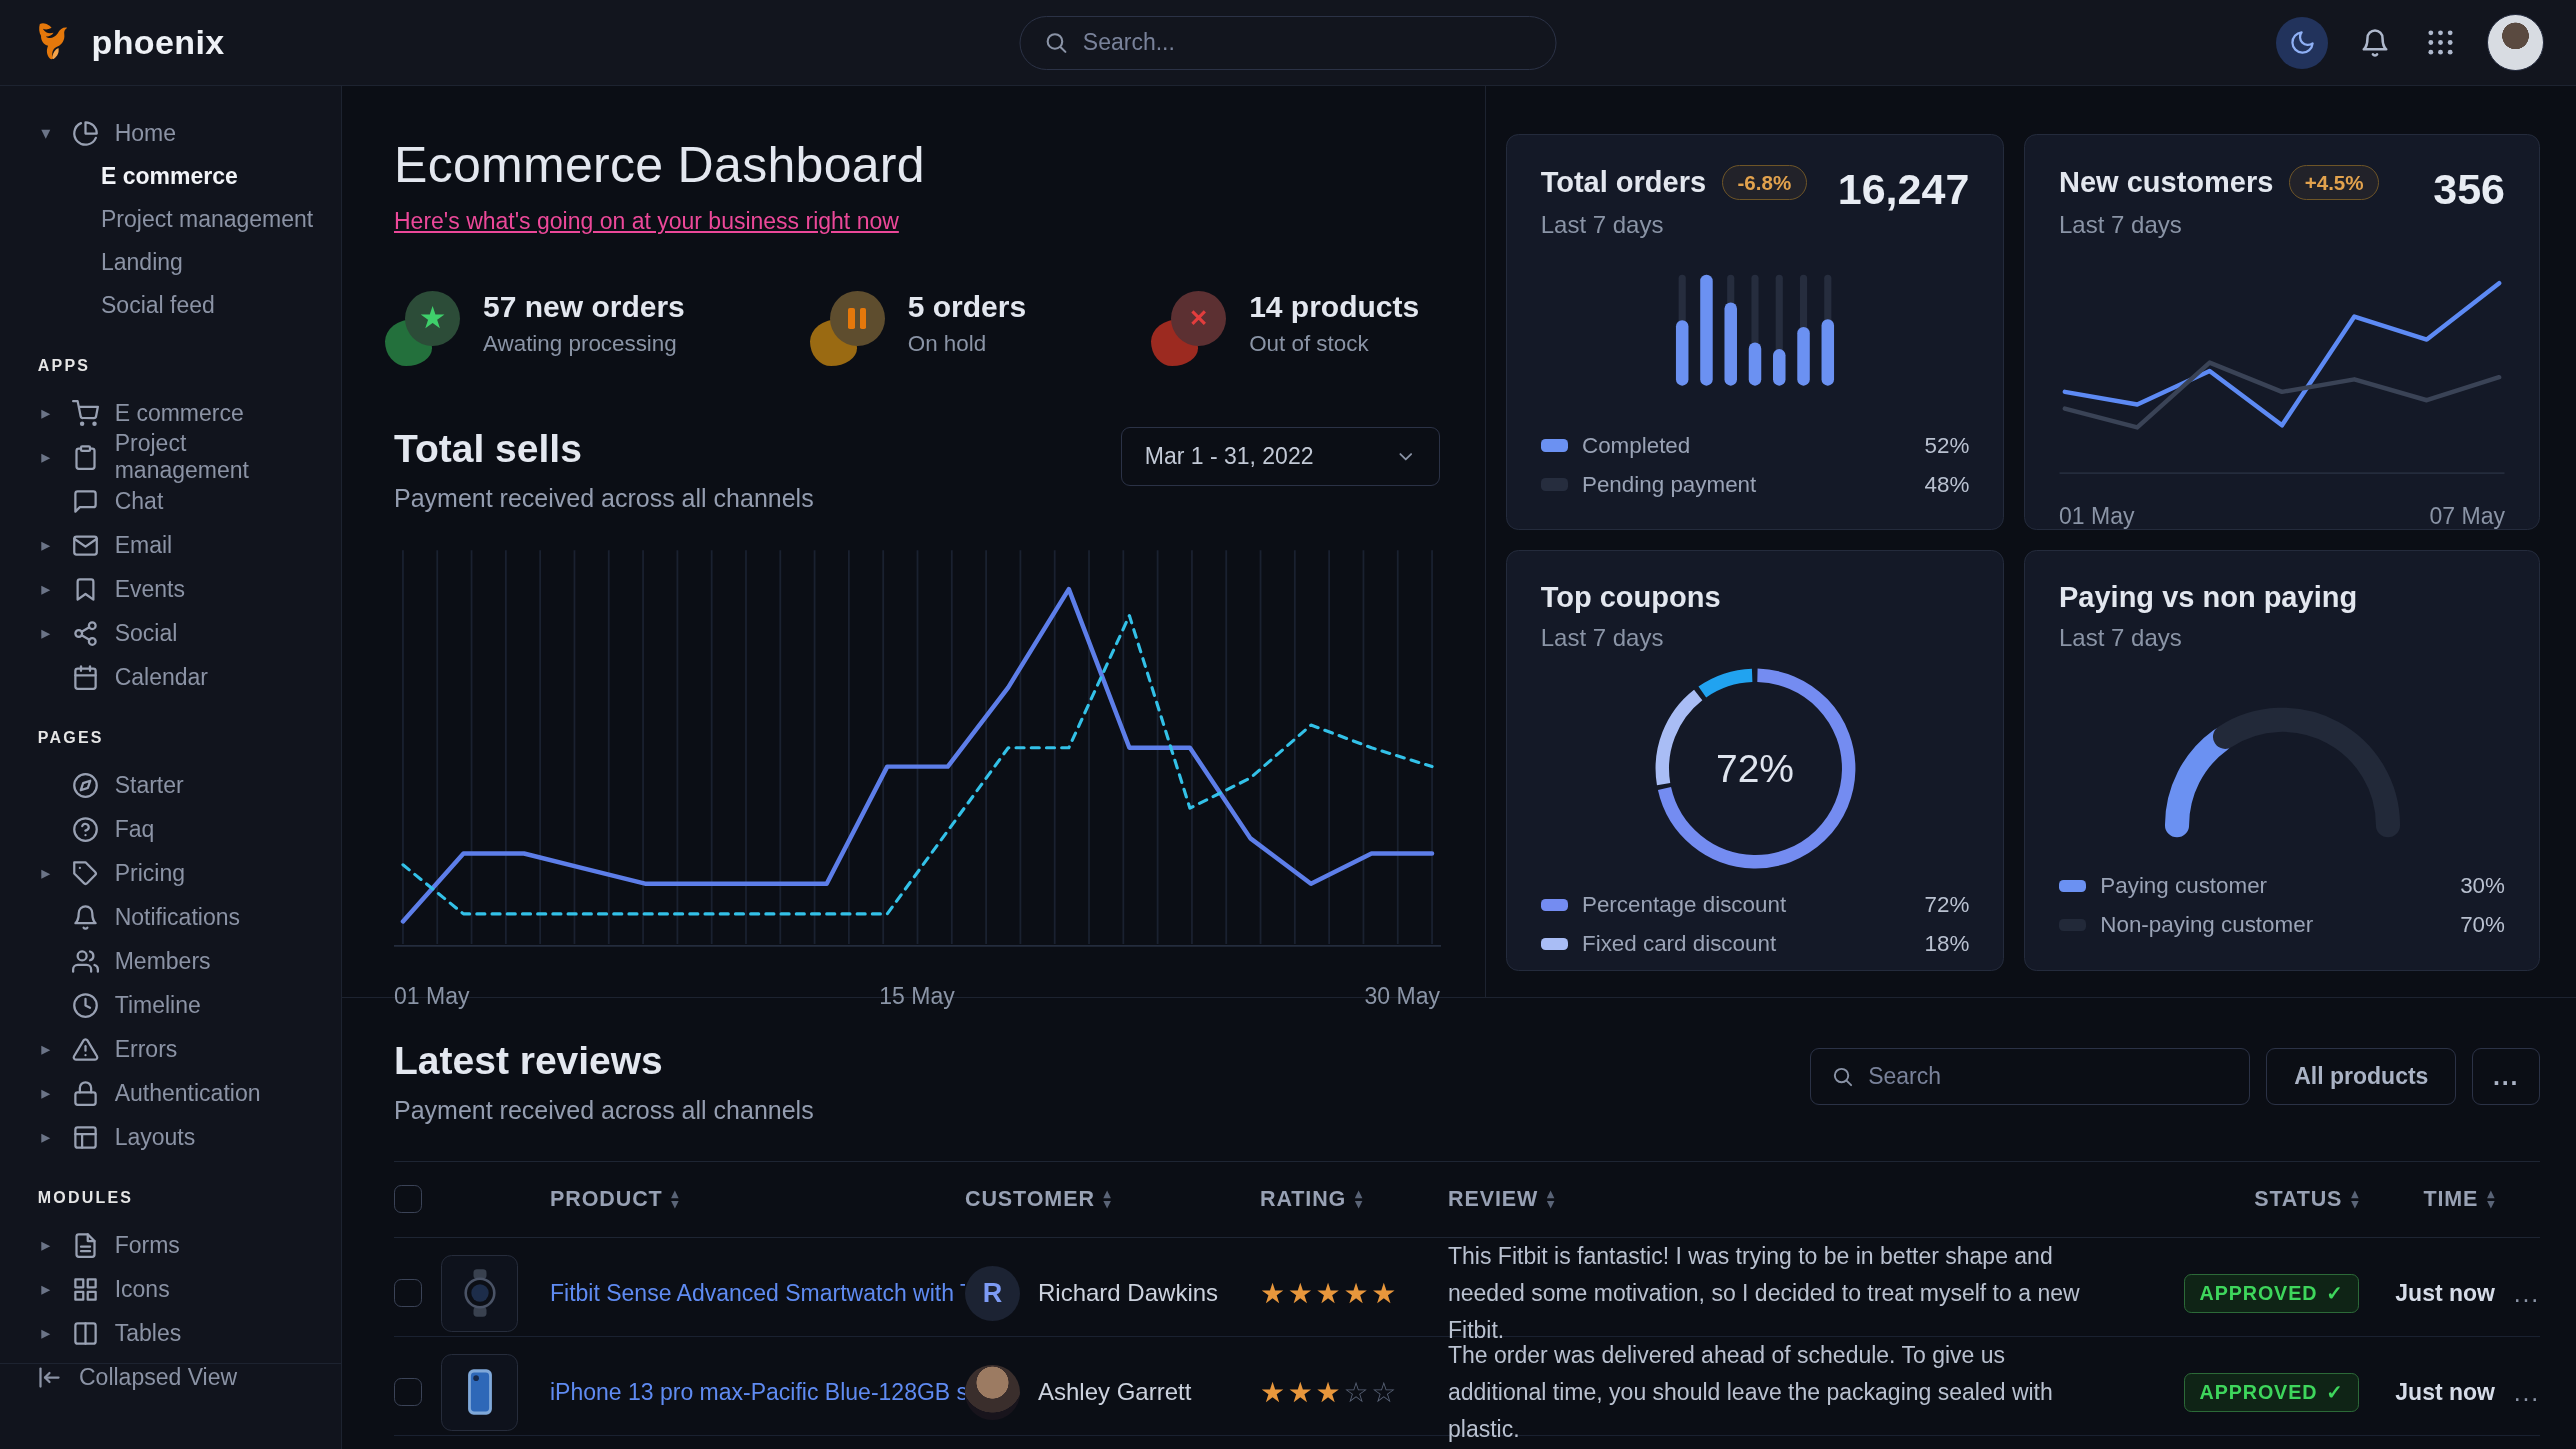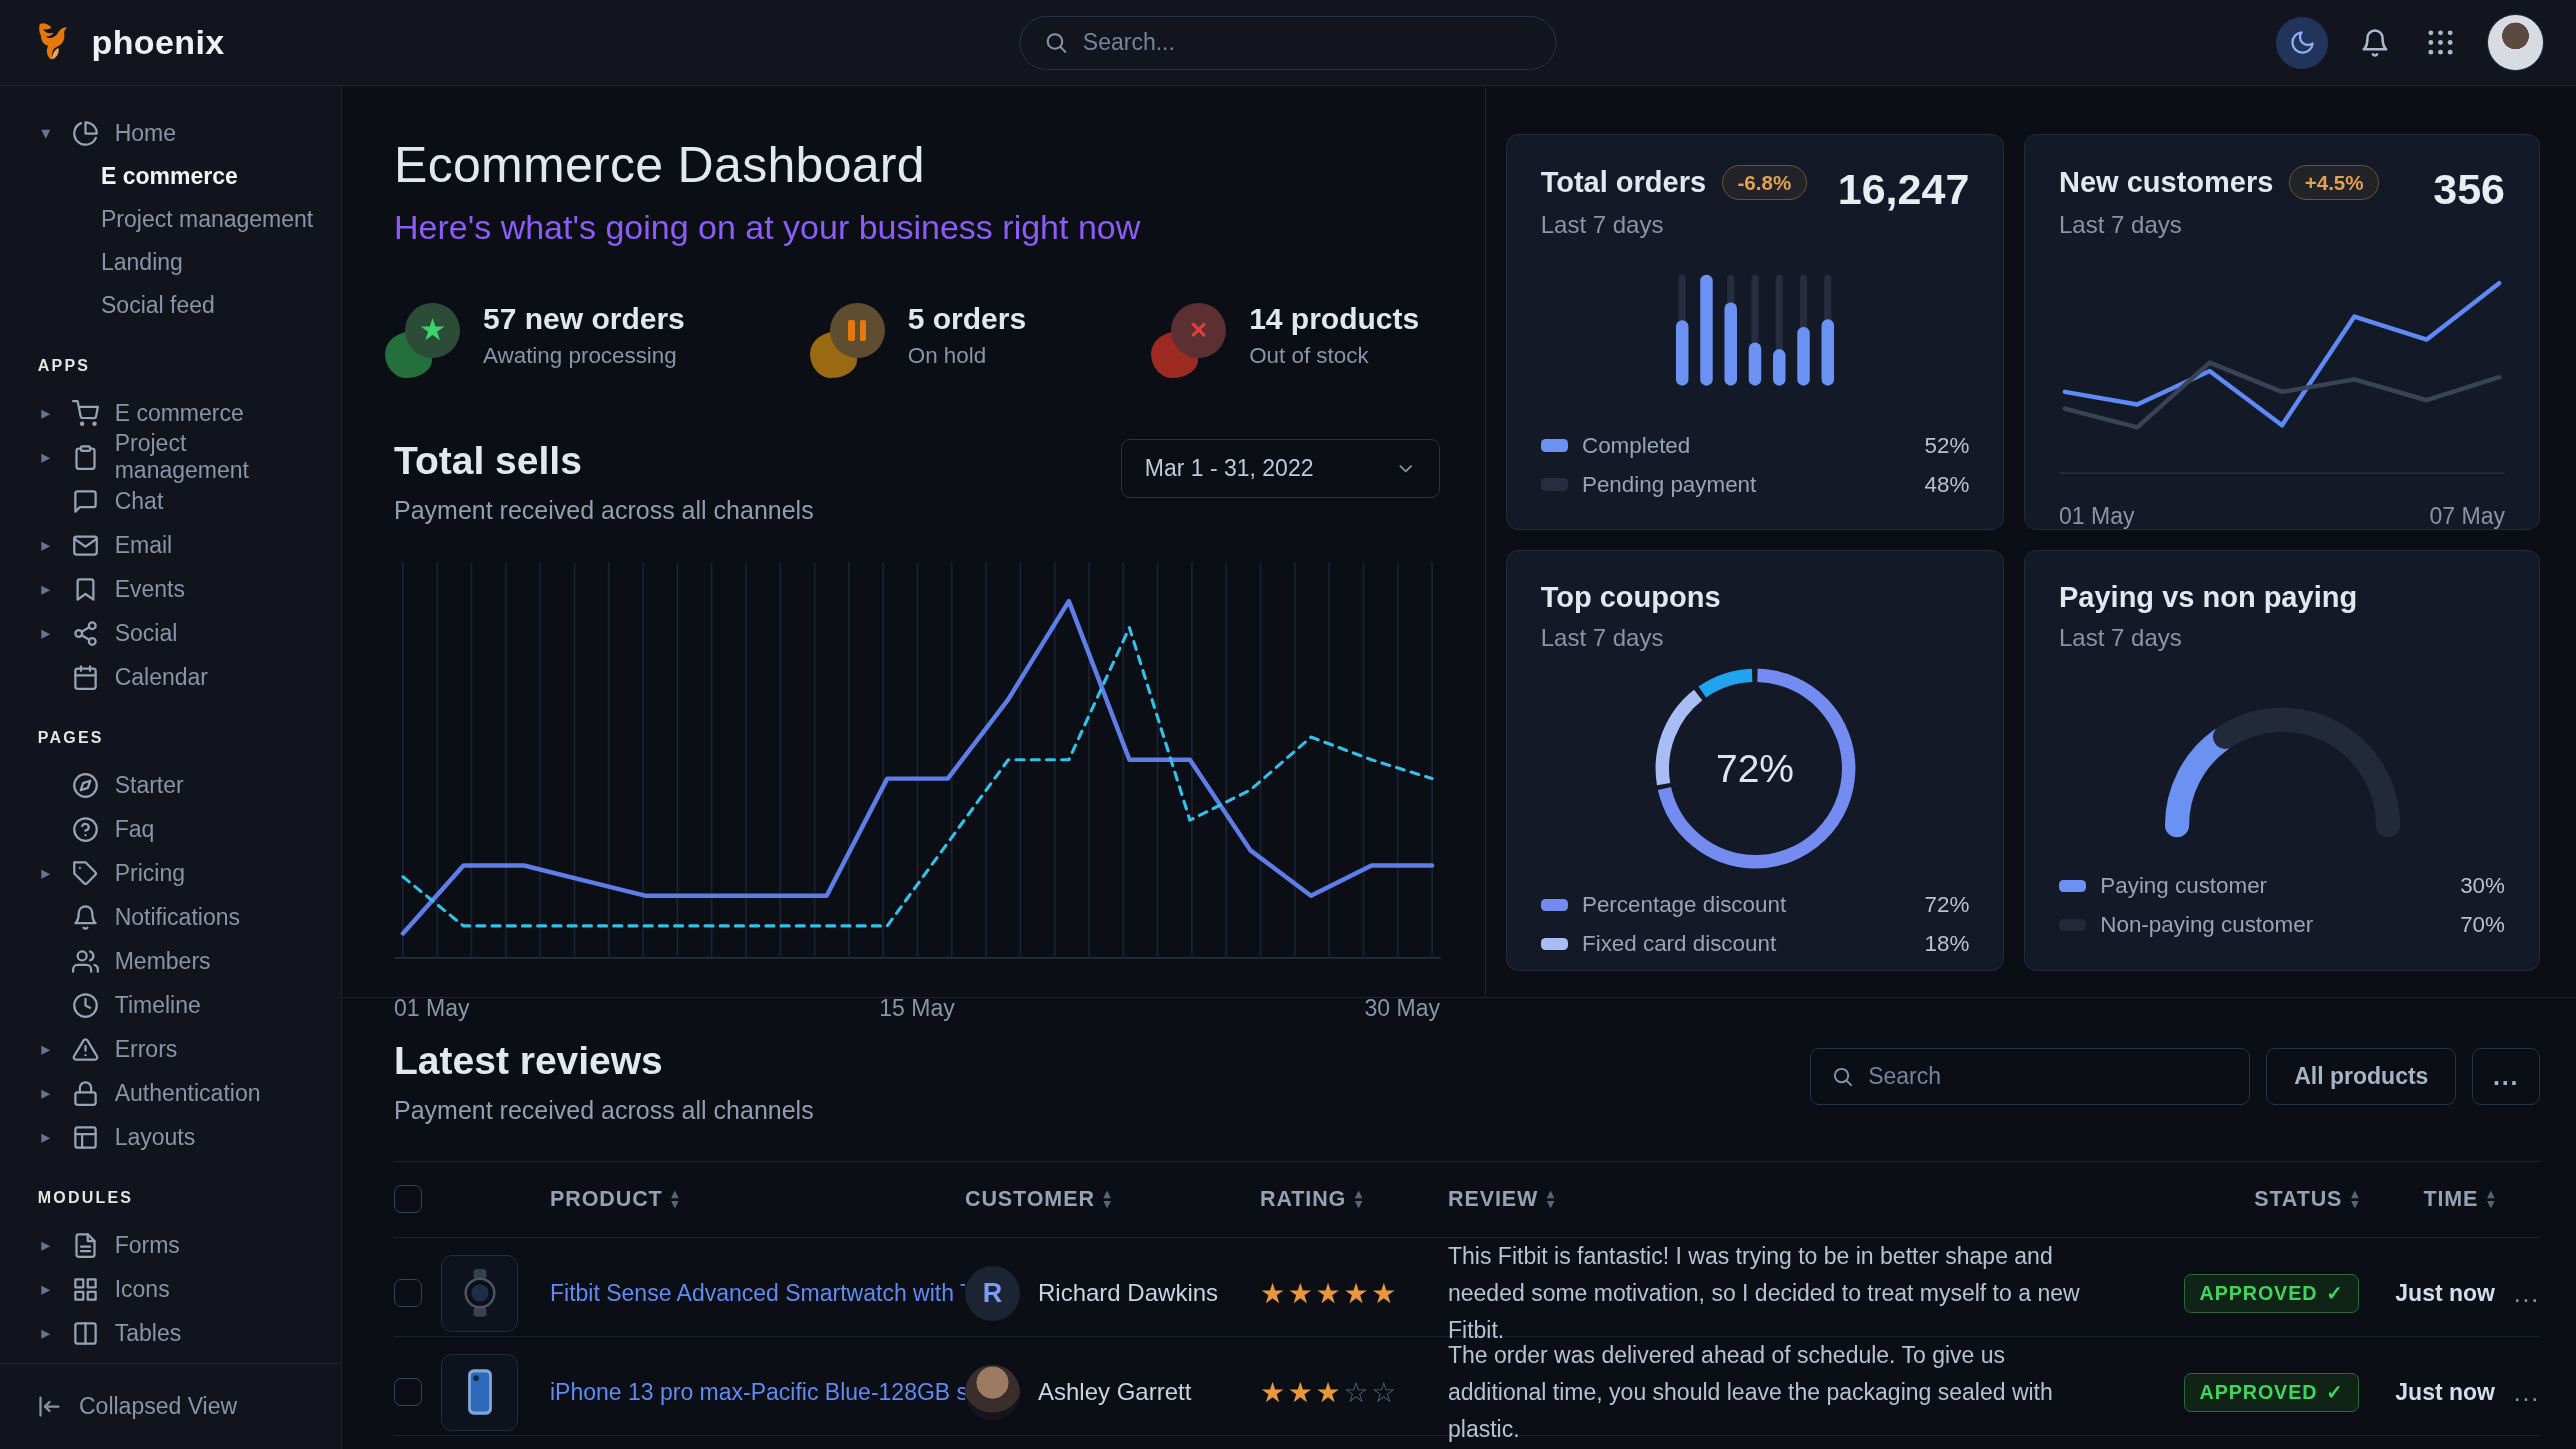--- a/index.html
+++ b/index.html
@@ -35,29 +35,29 @@
   .side-item .caret { width:19.7px; font-size:18px; color:#6b7487; flex:0 0 19.7px; text-align:center; }
   .side-item .icn { width:27px; height:27px; flex:0 0 27px; color:#99a1b3; }
   .icn svg { width:100%; height:100%; stroke:currentColor; fill:none;
     stroke-width:2; stroke-linecap:round; stroke-linejoin:round; }
   .side-child { display:block; padding-left:65px; height:43px; line-height:43px;
     color:#8b93a5; font-size:23px; cursor:pointer; }
   .side-child.active { color:#f2f4f8; font-weight:bold; }
   .side-label { margin:30px 0 16px 1.8px; font-size:16px; font-weight:bold;
     letter-spacing:2.2px; color:#e5e5e5; }
   .side-footer { height:86px; border-top:1.8px solid #1d2330; display:flex;
-    align-items:center; gap:16px; padding:0 36px; color:#8b93a5; font-size:23px; cursor:pointer; }
+    align-items:flex-start; gap:16px; padding:0 36px; color:#8b93a5; font-size:23px; cursor:pointer; }
   .side-footer .icn { width:27px; height:27px; }
 
   
   .main { flex:1; display:flex; flex-direction:column; background:#0b0e15; overflow:hidden; }
   .top-region { height:912px; display:flex; border-bottom:1.8px solid #1d2330; }
   .charts-col { width:1144px; border-right:1.8px solid #1d2330; padding:50px 45px 0 52px; }
   .page-title { font-size:50px; font-weight:normal; color:#e3e7ef; letter-spacing:0.3px; }
-  .page-sub { margin-top:14.3px; font-size:34px; color:#8b5cf6; }
+  .page-sub { margin-top:14.3px; font-size:23px; color:#ec4899;text-decoration:underline; }
 
   .stats-row { display:flex; gap:134px; margin-top:55px; }
   .stat { display:flex; align-items:center; gap:23px; }
   .stat-ic { position:relative; width:66px; height:66px; }
   .stat-ic .blob { position:absolute; left:-9px; bottom:-9px; width:47px; height:47px;
     border-radius:62% 38% 55% 45% / 48% 62% 38% 52%; }
   .stat-ic .circ { position:absolute; right:0; top:0; width:55px; height:55px; border-radius:50%;
     display:flex; align-items:center; justify-content:center; font-size:27px; font-weight:bold; }
   .stat.green .blob { background:#23703c; }
   .stat.green .circ { background:#2c4c38; color:#3fd06b; }

